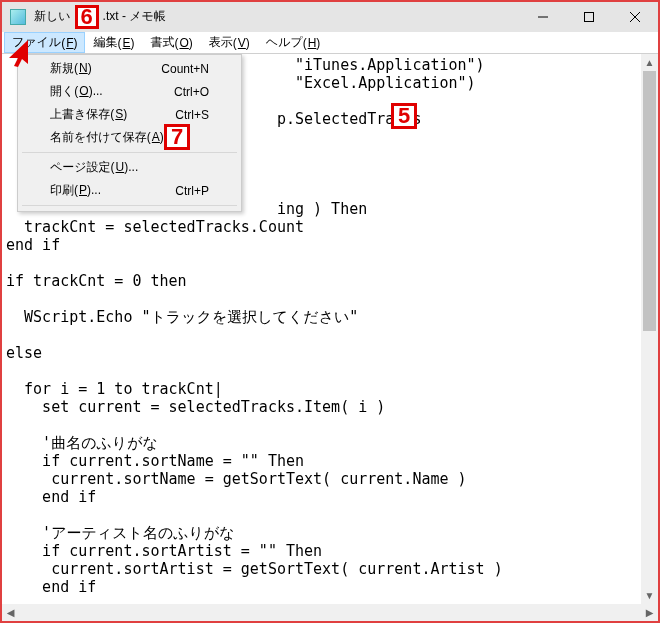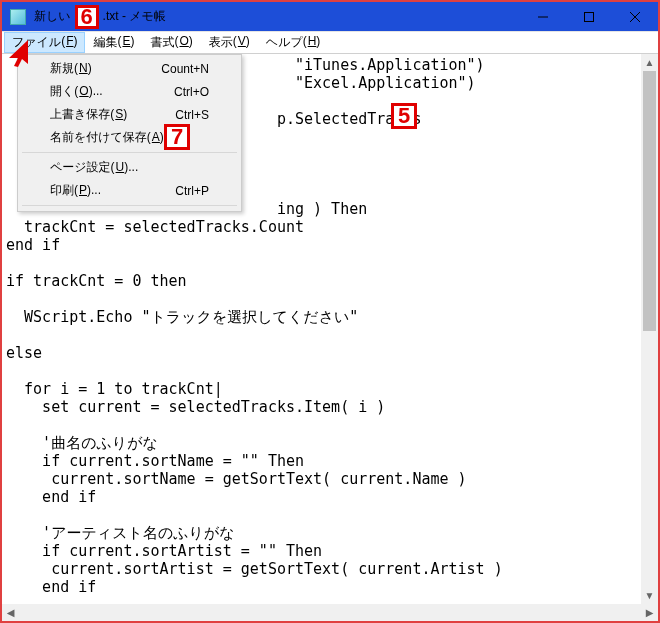--- a/index.html
+++ b/index.html
@@ -8,33 +8,33 @@
   font-size: 12px;
   background: #fff;
   width: 660px;
   height: 623px;
   position: relative;
   border: 2px solid #e04040;
   overflow: hidden;
 }
 .window { width: 100%; height: 100%; display: flex; flex-direction: column; background:#fff;}
 .titlebar {
-  height: 30px; background: #1d4ed8; display: flex; align-items: center;
+  height: 30px; background: #e5e5e5; display: flex; align-items: center;
   border-bottom: 1px solid #e5e5e5;
 }
 .titlebar-icon { width: 16px; height: 16px; margin: 0 6px 0 8px;
   background: linear-gradient(135deg,#aee,#5bd); border:1px solid #4aa; }
 .titlebar-title { flex:0 0 auto; font-size:12px; color:#000; padding:0 2px;}
 .titlebar-spacer { flex:1; }
 .winbtn { width:46px; height:30px; display:flex;align-items:center;justify-content:center;color:#333;}
 .menubar {
   height:21px; display:flex; align-items:stretch; padding:0 2px;
 }
 .menubar-item{
-  padding:2px 8px; font-size:12px; color:#000; display:flex;cursor:default;
+  padding:2px 8px; font-size:12px; color:#000; display:flex;align-items:center;cursor:default;
 }
 .menubar-item .mn{ text-decoration: underline; margin-left:1px;}
 .menubar-item.open{ background:#cce8ff; border:1px solid #99d1ff; padding:1px 7px;}
 .client { position:relative; flex:1; border-top:1px solid #d0d0d0; overflow:hidden;}
 .textarea {
   position:absolute; left:0; top:0; right:17px; bottom:17px;
   font-family: "MS Gothic","Consolas",monospace; font-size:15px; line-height:18px;
   white-space:pre; padding:2px 2px 2px 4px; color:#000; overflow:hidden;
 }
 .scrollbar-v{position:absolute;right:0;top:0;width:17px;bottom:17px;background:#f0f0f0;}

